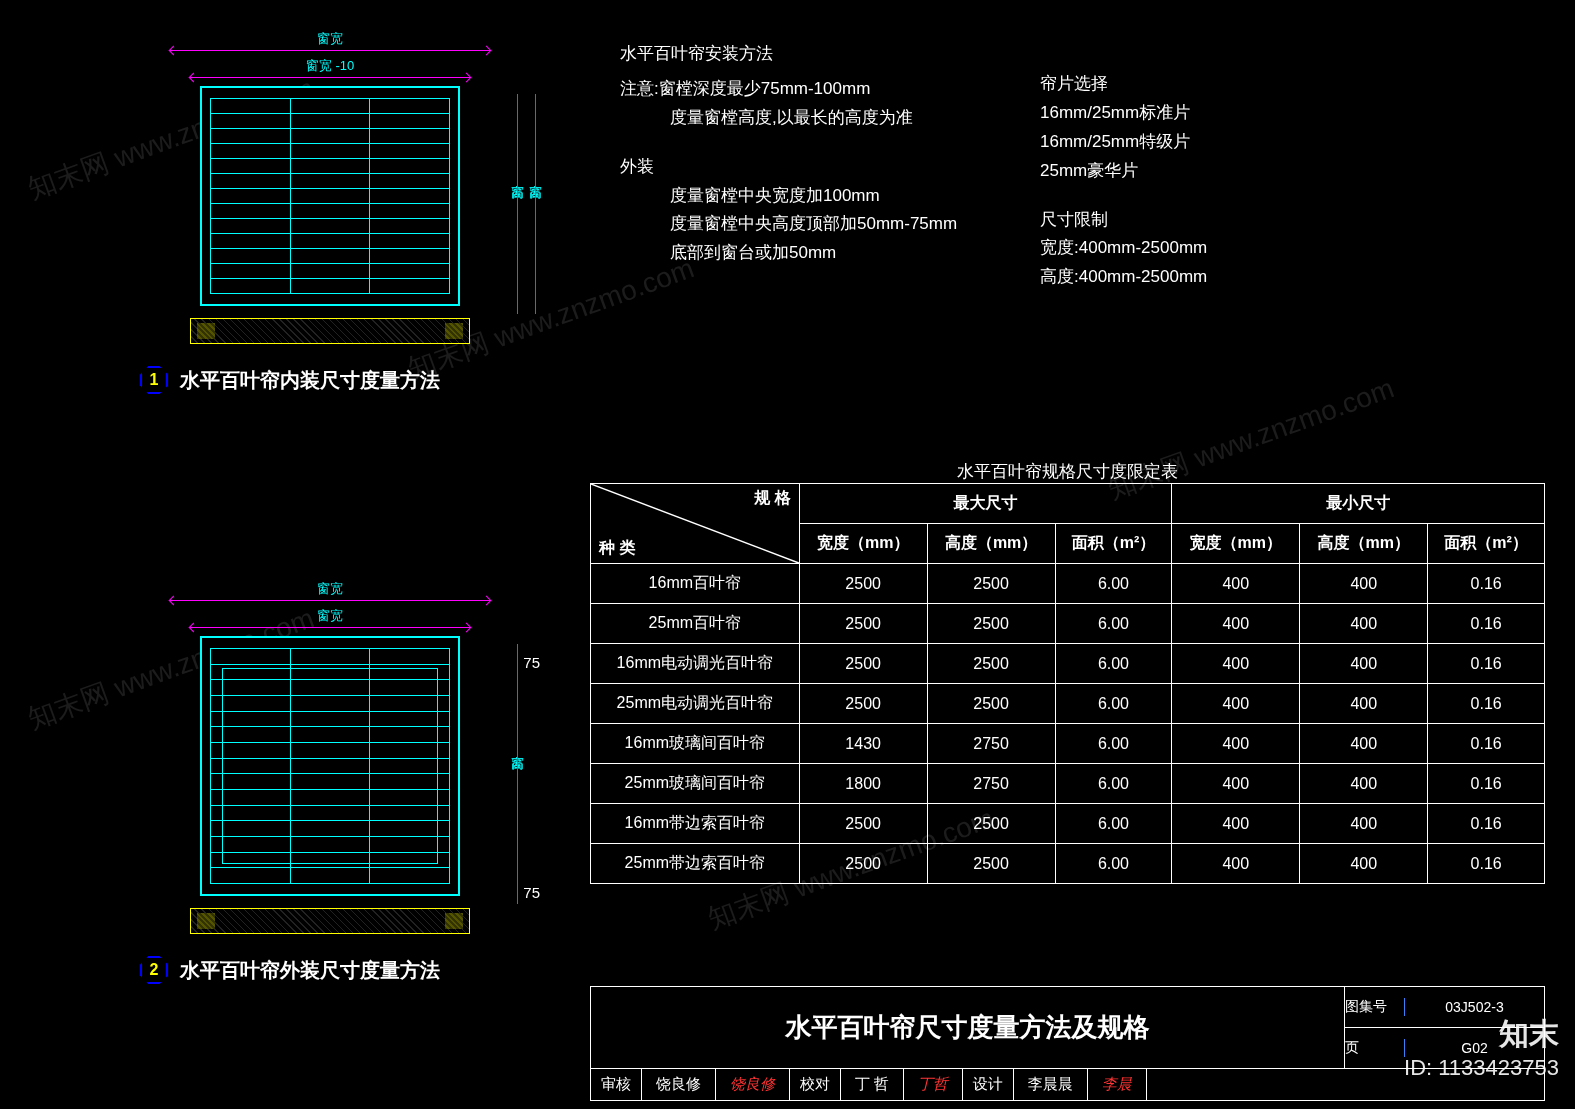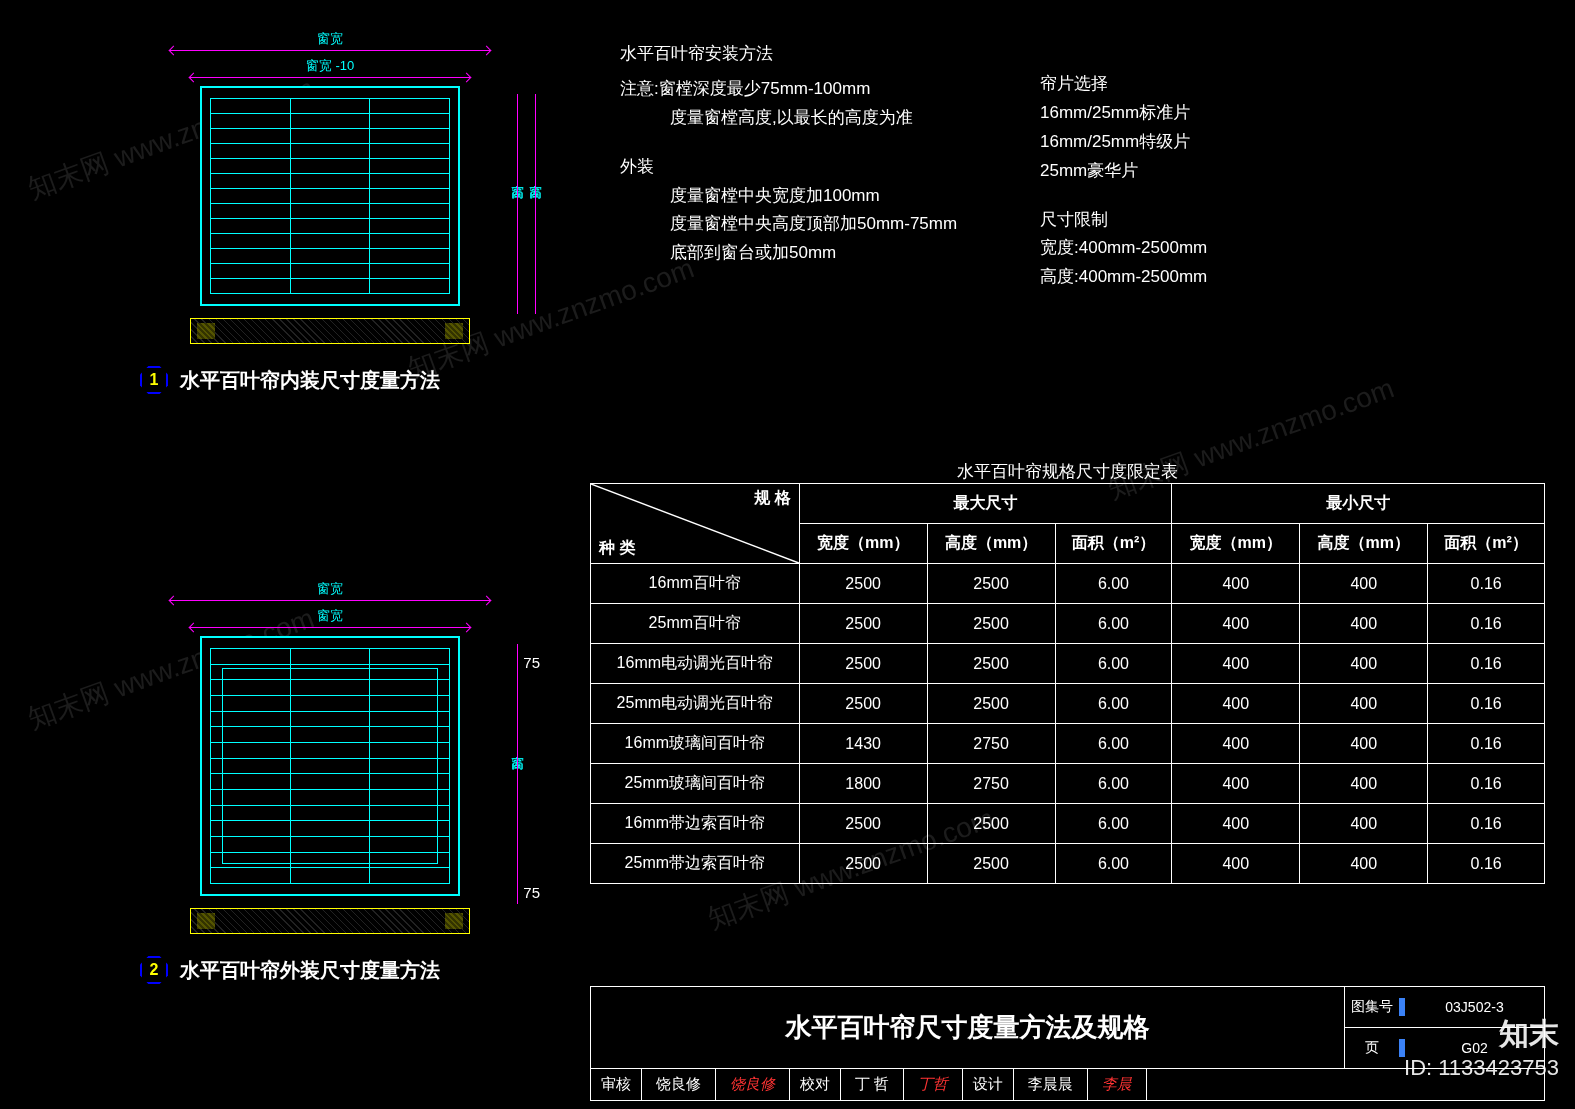--- a/index.html
+++ b/index.html
@@ -179,21 +179,21 @@
   .tb-right {
     border-left: 1px solid #fff;
     width: 200px;
     display: flex; flex-direction: column;
     font-size: 14px;
   }
   .tb-right-row {
     flex: 1; display: flex; align-items: center; border-bottom: 1px solid #fff;
   }
   .tb-right-row:last-child { border-bottom: none; }
-  .tb-right-row .k { width: 60px; text-align: center; border-right: 6px solid #3b82f6; padding: 0 0;}
+  .tb-right-row .k { width: 60px; text-align: left; border-right: 1px solid #3b82f6; padding: 0 0;}
   .tb-right-row .v { flex: 1; text-align: center; padding: 12px 0;}
 
   .tb-sign {
     border: 1px solid #fff; border-top: none;
     display: flex; font-size: 15px;
   }
   .tb-sign .cell-k {
     padding: 6px 10px; border-right: 1px solid #fff;
   }
   .tb-sign .cell-v {

